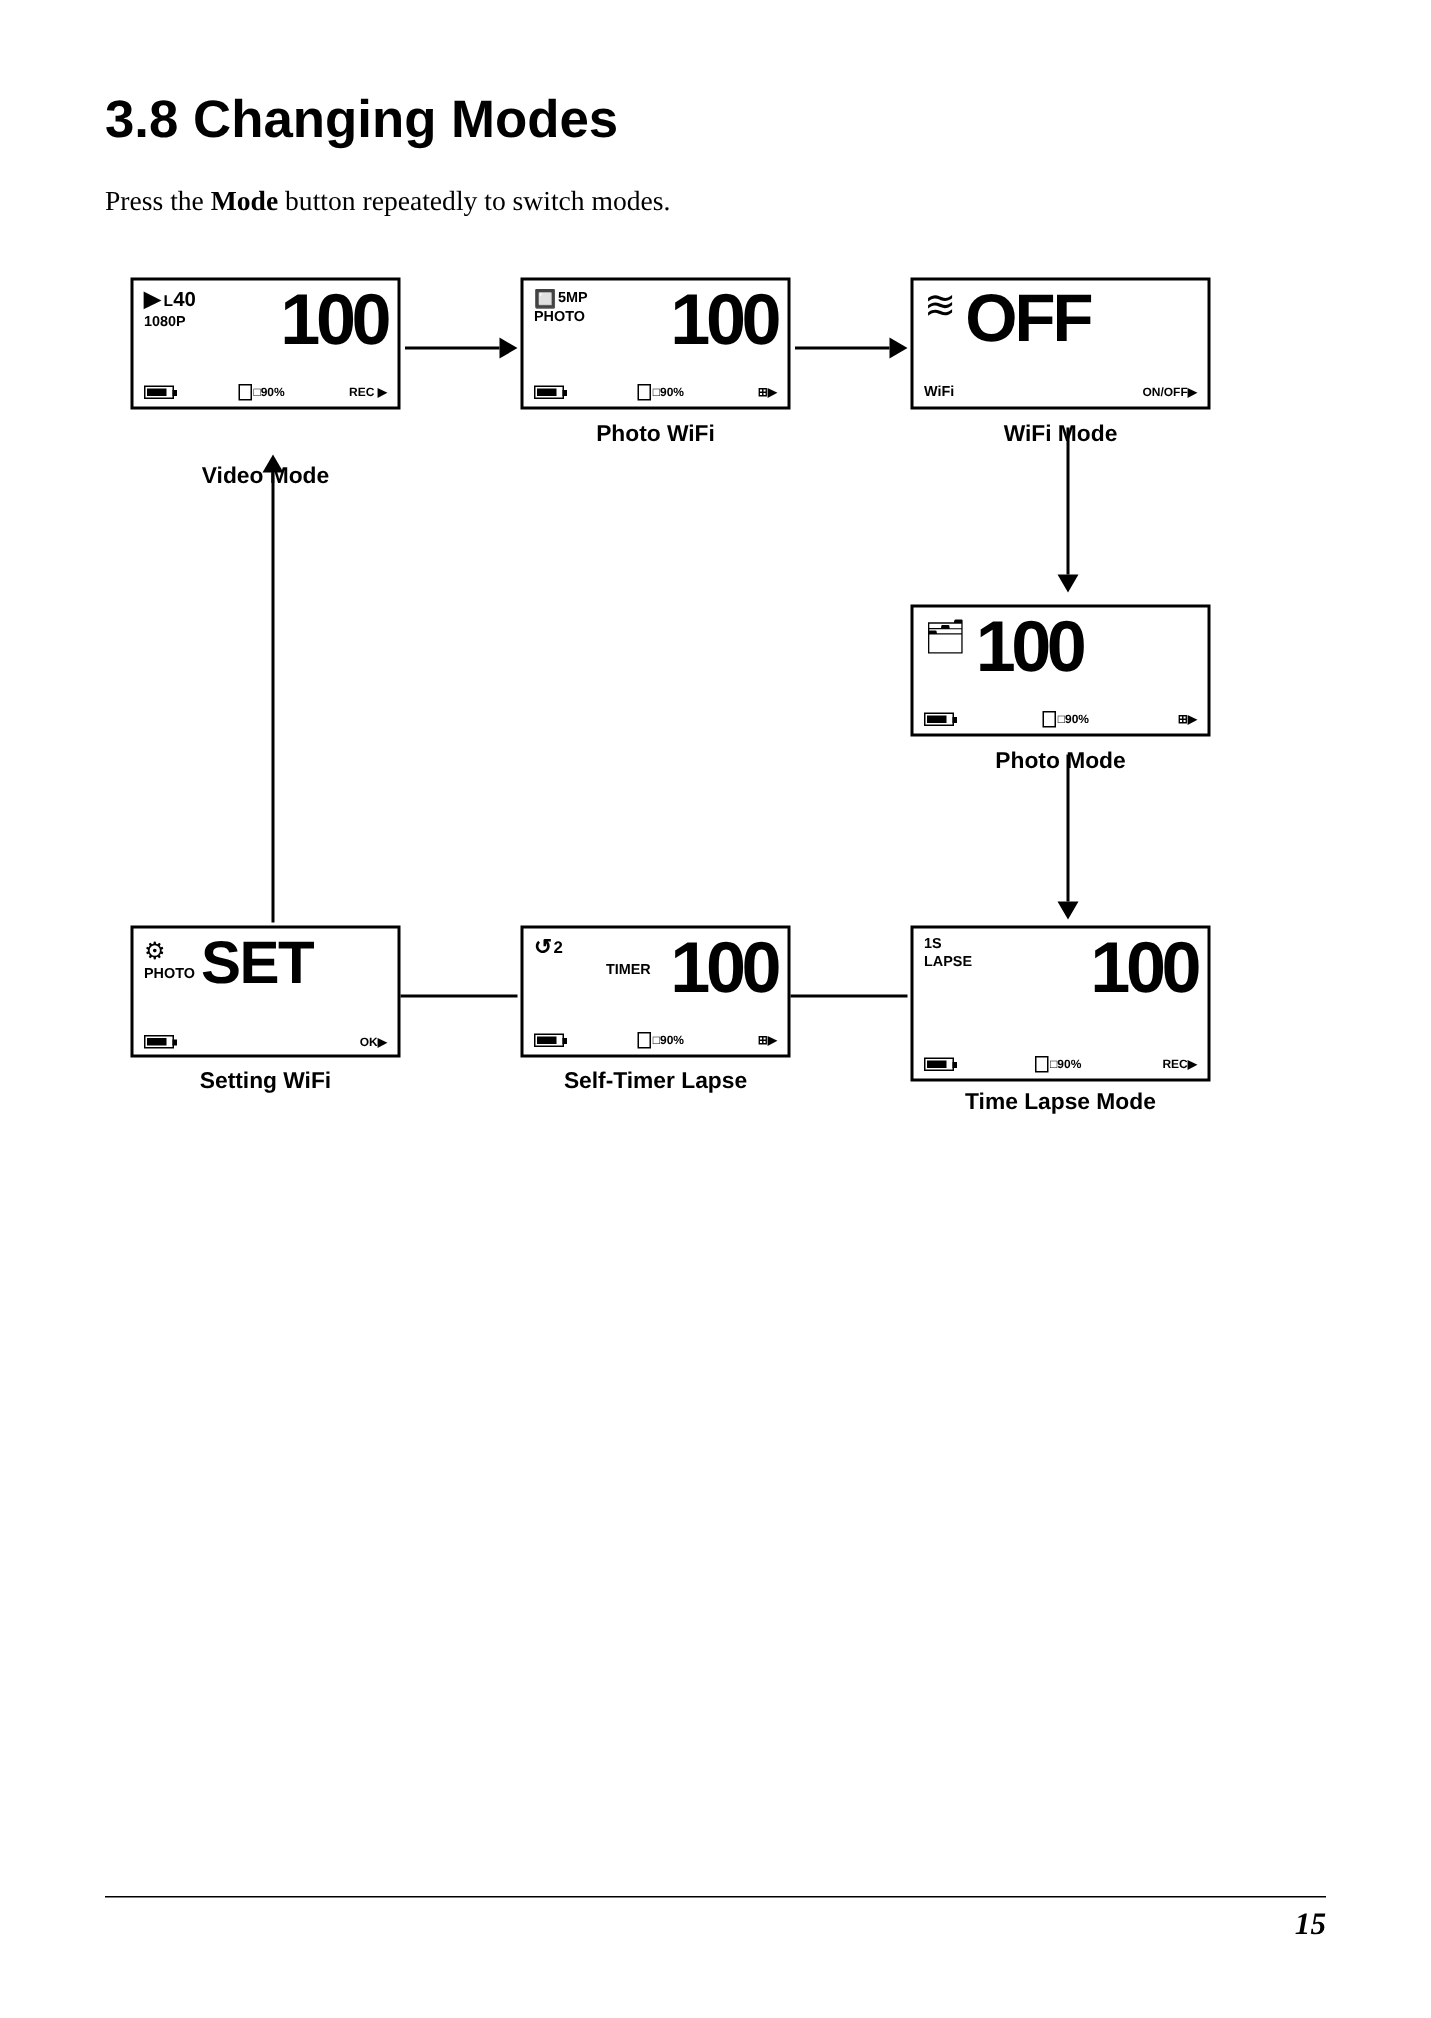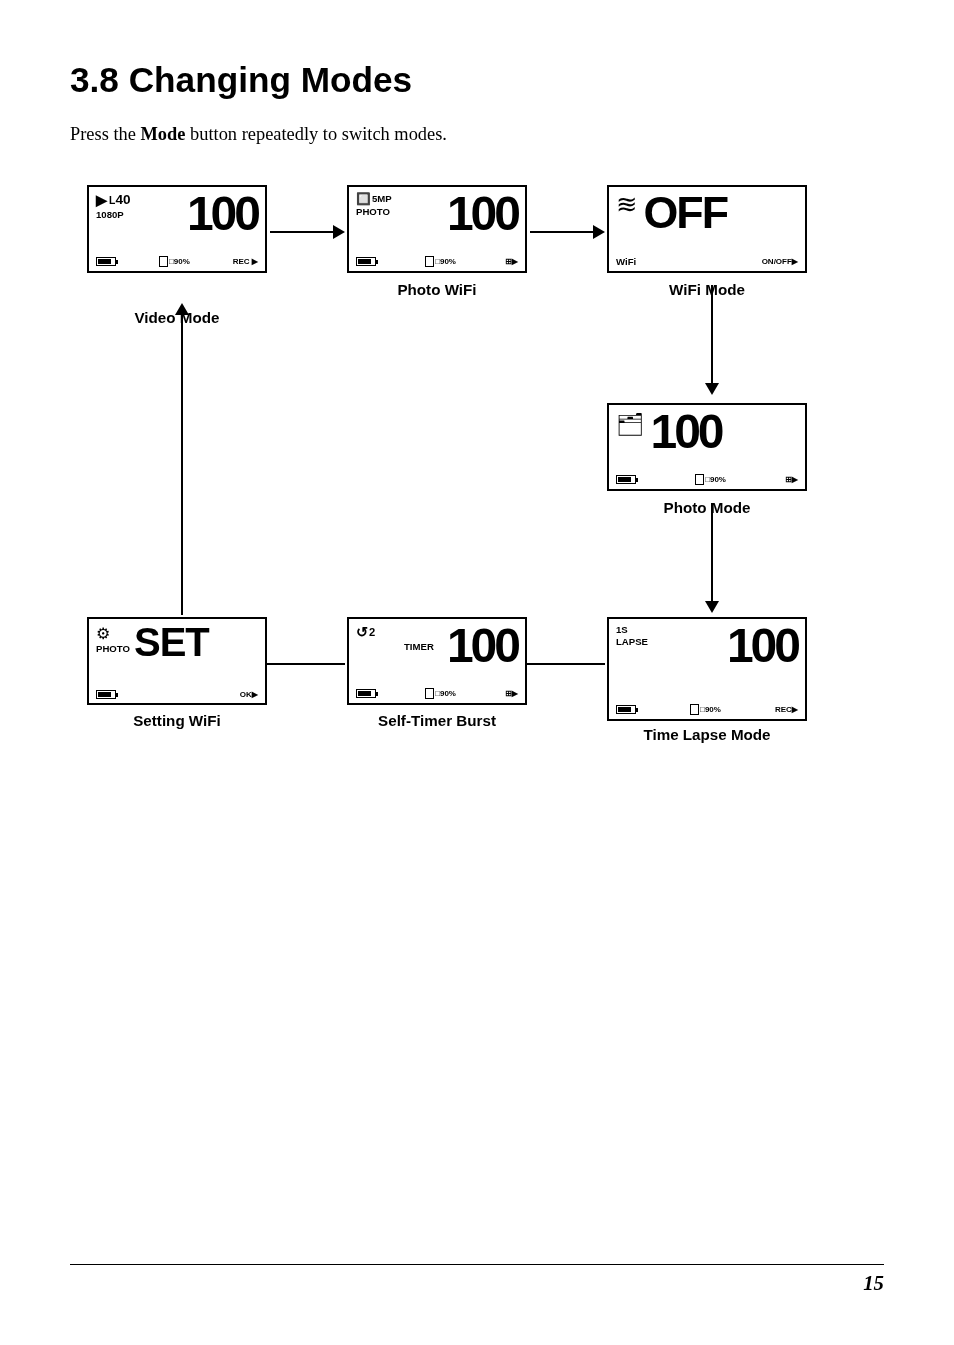--- a/index.html
+++ b/index.html
@@ -374,21 +374,21 @@
             <div class="batt-fill"></div>
           </div>
         </div>
       <div class="sd">
           <div class="sd-box"></div>
           <span>□90%</span>
         </div>
       <span>⊞▶</span>
     </div>
   </div>
-  <div class="mlabel" style="position:absolute;left:260px;top:527px;width:180px;">Self-Timer Burst</div>
+  <div class="mlabel" style="position:absolute;left:260px;top:527px;width:180px;">Self-Timer Lapse</div>
 
   <div class="arrow arrow-left" style="position:absolute; left:0px; top:472px; width:258px;">
     <div class="arrow-head"></div>
     <div class="arrow-line" style="width:246px;"></div>
   </div>
 
   <div class="screen" style="left:0px; top:432px; width:180px; height:88px;">
     <div class="s-top" style="justify-content:flex-start;gap:4px;">
       <div style="display:flex;flex-direction:column;align-items:flex-start;">
         <span style="font-size:1.0rem;">⚙</span>

